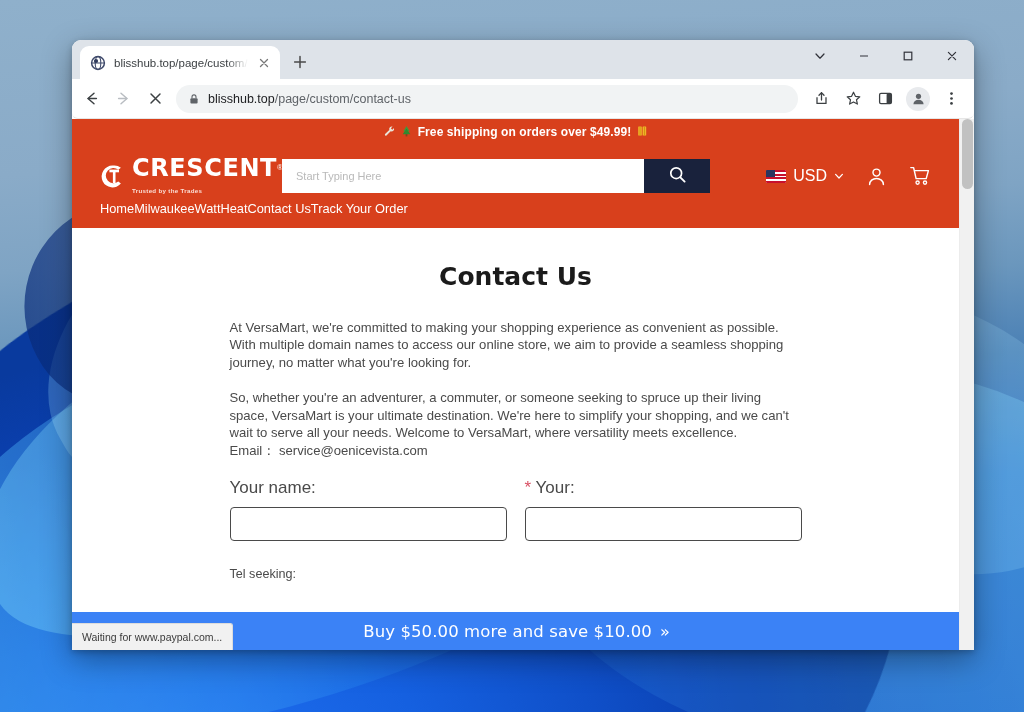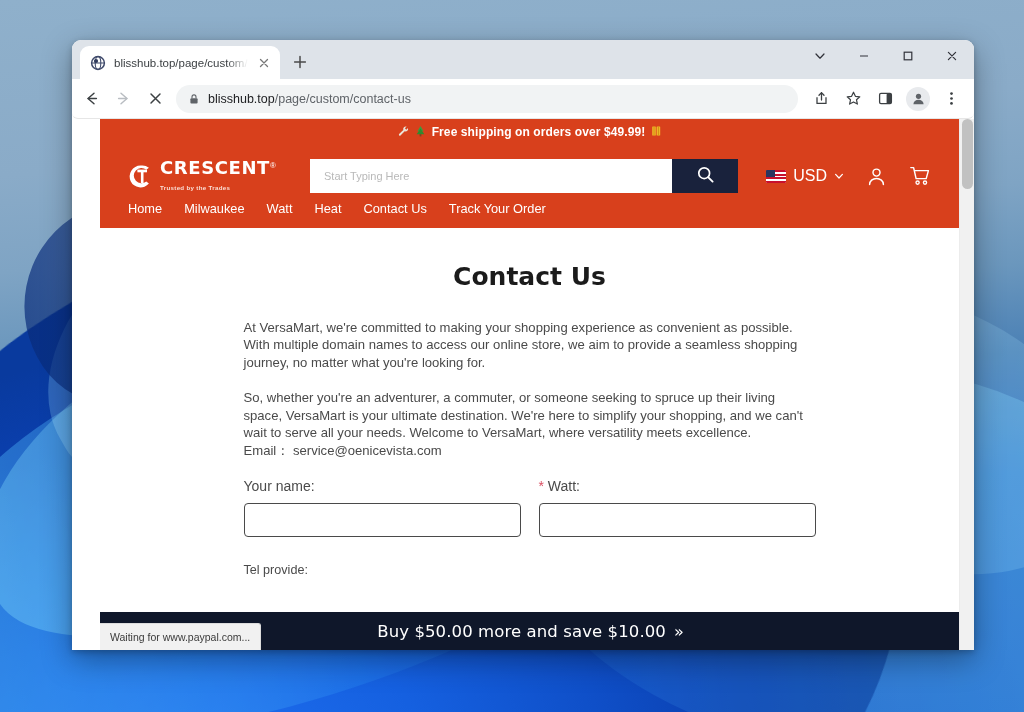--- a/index.html
+++ b/index.html
@@ -108,21 +108,21 @@
     padding: 0 12px; margin: 0 6px 0 4px;
   }
   .url { font-size: 12.5px; color: #202124; white-space: nowrap; }
   .url .dim { color: #5f6368; }
   .avatar-btn {
     width: 24px; height: 24px; border-radius: 50%; background: #e8eaed;
     display: flex; align-items: center; justify-content: center; margin: 0 4px;
   }
 
   
-  .viewport { flex: 1; position: relative; overflow: hidden; background: #fff; display: flex; margin-left: 28px; }
+  .viewport { flex: 1; position: relative; overflow: hidden; background: #fff; display: flex; }
   .pagearea { flex: 1; position: relative; overflow: hidden; }
   .scrollbar {
     width: 15px; background: #f1f1f1; position: relative; flex: 0 0 15px;
     border-left: 1px solid #ececec;
   }
   .scroll-thumb {
     position: absolute; top: 0; left: 2px; width: 11px; height: 70px;
     background: #c1c1c1; border-radius: 6px;
   }
 
@@ -138,21 +138,21 @@
   .siteheader {
     background: #d8401c; padding: 6px 28px 0 28px;
     display: flex; align-items: center; gap: 18px; height: 56px;
   }
   .logo { display: flex; align-items: center; gap: 7px; width: 150px; flex: 0 0 150px; }
   .logo-mark {
     width: 25px; height: 25px; flex: 0 0 25px;
   }
   .logo-text { line-height: 1; }
   .logo-name {
-    font-size: 18px; font-weight: 700; color: #fff; letter-spacing: .6px;
+    font-size: 24px; font-weight: 700; color: #fff; letter-spacing: .6px;
     font-family: "DejaVu Sans", sans-serif;
   }
   .logo-tag {
     font-size: 6.2px; color: #fbded5; letter-spacing: .3px; margin-top: 2px; font-weight: 600;
   }
   .searchwrap {
     flex: 0 0 428px; height: 34px; display: flex; margin-left: 14px;
   }
   .searchinput {
     flex: 1; border: none; outline: none; background: #fff;
@@ -174,50 +174,50 @@
     position: absolute; inset: 0;
     background: repeating-linear-gradient(#c8102e 0 2px, #fff 2px 3.7px);
   }
   .flag .canton {
     position: absolute; left: 0; top: 0; width: 9px; height: 7px; background: #2a3560;
   }
 
   
   .sitenav {
     background: #d8401c; padding: 0 28px 12px 28px;
-    display: flex; align-items: center; gap: 22px;
+    display: flex; align-items: center; 
   }
   .navlink { color: #fff; font-size: 12.8px; text-decoration: none; white-space: nowrap; }
 
   
   .content { background: #fff; padding: 34px 0 0 0; }
   .inner { width: 572px; margin: 0 auto; }
   h1.page-title {
     text-align: center; font-size: 25px; color: #1b1b1b; font-weight: 700;
     font-family: "DejaVu Sans", sans-serif; margin-bottom: 28px;
   }
   p.body {
     font-size: 13.1px; line-height: 1.33; color: #4a4a4a; margin-bottom: 18px;
   }
   p.body .emailline { display: block; margin-top: 1px; }
   .formrow { display: flex; gap: 18px; margin-top: 18px; }
   .field { flex: 1; }
-  .flabel { font-size: 14px; color: #4a4a4a; margin-bottom: 9px; display: block; }
+  .flabel { font-size: 17px; color: #4a4a4a; margin-bottom: 9px; display: block; }
   .req { color: #d94f63; }
   .finput {
     width: 100%; height: 34px; border: 1px solid #4a4a4a; border-radius: 4px;
     background: #fff; outline: none; font-size: 13px; padding: 0 10px;
     font-family: "Liberation Sans", sans-serif;
   }
   .tel-label { margin-top: 26px; display: block; font-size: 12.6px; color: #4a4a4a; }
 
   
   .bottombar {
     position: absolute; left: 0; right: 0; bottom: 0; height: 38px;
-    background: #0f172a; color: #fff;
+    background: #3b82f6; color: #fff;
     display: flex; align-items: center; justify-content: center;
     font-size: 16.5px; gap: 8px; letter-spacing: .1px;
     font-family: "DejaVu Sans", sans-serif;
   }
   .chev2 { font-size: 16px; letter-spacing: -2px; }
 
   
   .statusbar {
     position: absolute; left: 0; bottom: 0; height: 27px;
     background: #f1f1f1; border-top-right-radius: 3px; border-right: 1px solid #dcdcdc;
@@ -449,26 +449,26 @@
             <span>So, whether you're an adventurer, a commuter, or someone seeking to spruce up their living space, VersaMart is your ultimate destination. We're here to simplify your shopping, and we can't wait to serve all your needs. Welcome to VersaMart, where versatility meets excellence.</span>
             <span class="emailline">Email： service@oenicevista.com</span>
           </p>
 
           <div class="formrow">
             <div class="field">
               <label class="flabel">Your name:</label>
               <input class="finput" value="" style="">
             </div>
             <div class="field">
-              <label class="flabel"><span class="req">*</span> <span>Watt:</span></label>
+              <label class="flabel"><span class="req">*</span> <span>Your:</span></label>
               <input class="finput" value="" style="">
             </div>
           </div>
 
-          <label class="tel-label">Tel provide:</label>
+          <label class="tel-label">Tel seeking:</label>
         </div>
       </div>
 
       <div class="bottombar">
         <span>Buy $50.00 more and save $10.00</span>
         <span class="chev2">»</span>
       </div>
 
       <div class="statusbar">
         <span>Waiting for www.paypal.com...</span>

